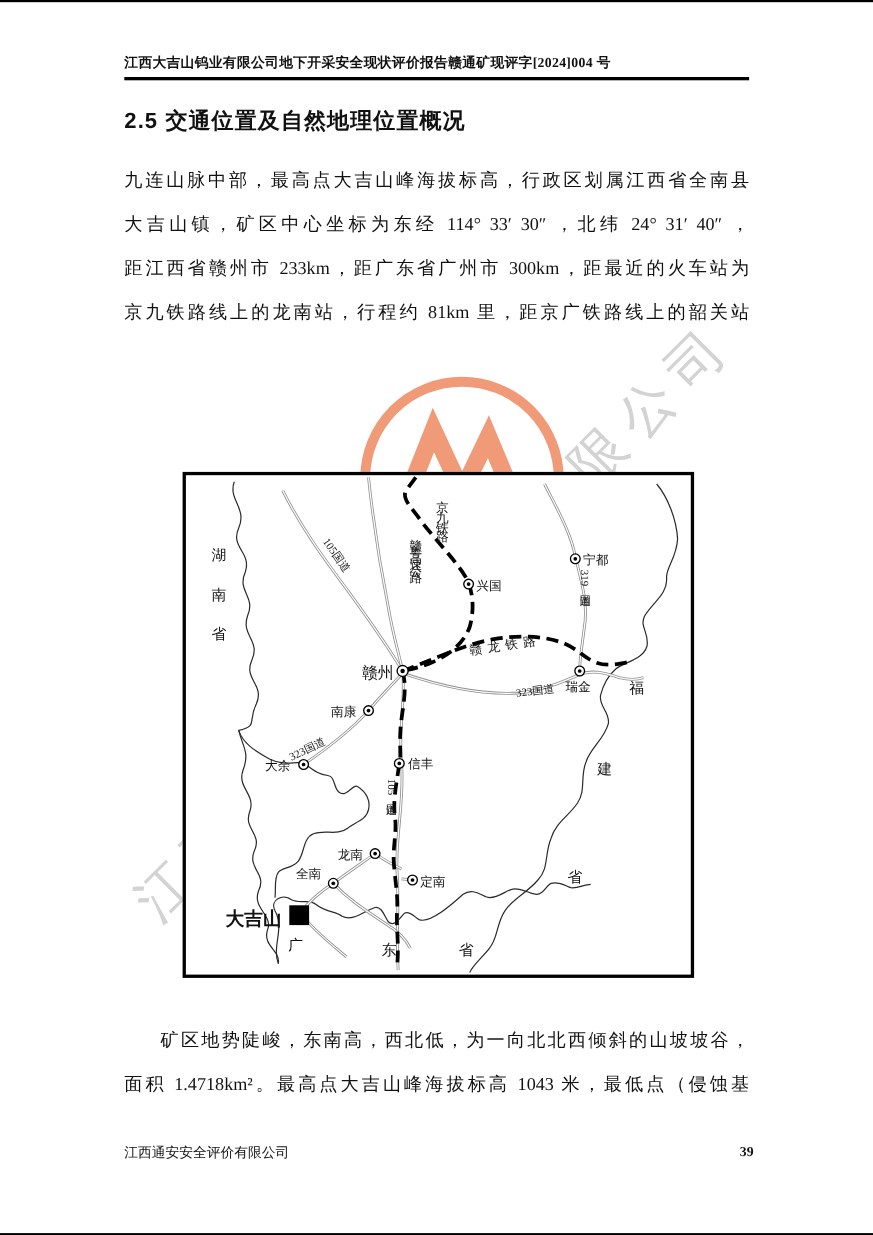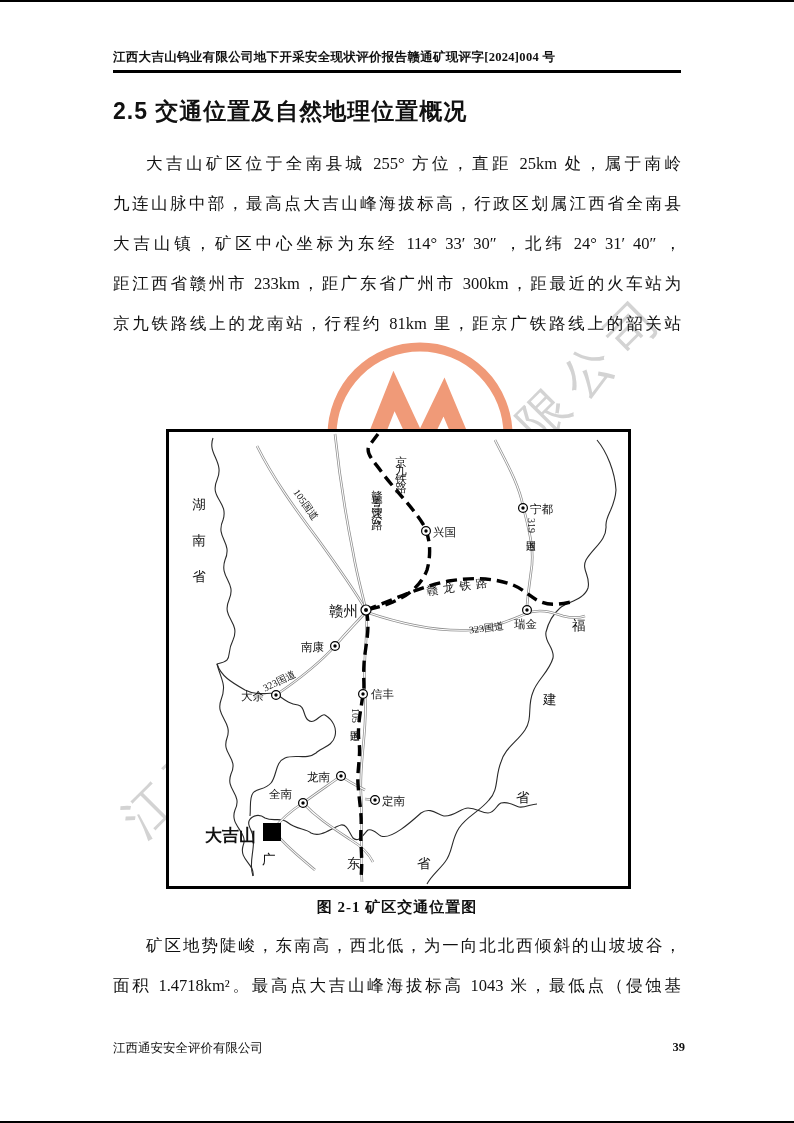--- a/index.html
+++ b/index.html
@@ -13,21 +13,21 @@
   .wm-text{position:absolute;left:395px;top:565px;transform:translate(-50%,-50%) rotate(-45deg);
            white-space:nowrap;font-size:50px;letter-spacing:12px;color:#b4b4b4;opacity:.58;
            font-family:"Liberation Sans",sans-serif;}
   .wm-logo{position:absolute;left:320px;top:333px;width:200px;height:200px;}
 
   
   .content{position:absolute;inset:0;z-index:1;}
   .hdr{position:absolute;left:113px;top:49px;width:568px;display:flex;justify-content:flex-start;
        font-size:12.5px;font-weight:bold;letter-spacing:.3px;}
   .hdr-rule{position:absolute;left:113px;top:70px;width:568px;height:3px;background:#000;}
-  .h1{position:absolute;left:113px;top:96px;width:568px;font-size:23px;font-weight:bold;
+  .h1{position:absolute;left:113px;top:96px;width:568px;font-size:20px;font-weight:bold;
       font-family:"Liberation Sans","DejaVu Sans",sans-serif;letter-spacing:1px;}
 
   .para{position:absolute;left:113px;width:568px;}
   .p1{top:144px;} .p2{top:926px;}
   .line{height:40px;line-height:40px;font-size:16.5px;text-align:justify;text-align-last:justify;
         overflow:hidden;white-space:nowrap;}
   .line.first{text-indent:2em;}
   .line.lastline{text-align:left;text-align-last:left;}
 
   .map-frame{position:absolute;left:166px;top:429px;width:459px;height:454px;
@@ -74,21 +74,20 @@
 
     <div class="hdr">
       <span>江西大吉山钨业有限公司地下开采安全现状评价报告</span>
       <span>赣通矿现评字[2024]004 号</span>
     </div>
     <div class="hdr-rule"></div>
 
     <div class="h1">2.5 交通位置及自然地理位置概况</div>
 
     <div class="para p1">
-      <div class="line first">大吉山矿区位于全南县城 255° 方位，直距 25km 处，属于南岭</div>
       <div class="line">九连山脉中部，最高点大吉山峰海拔标高，行政区划属江西省全南县</div>
       <div class="line">大吉山镇，矿区中心坐标为东经 114° 33′ 30″ ，北纬 24° 31′ 40″ ，</div>
       <div class="line">距江西省赣州市 233km，距广东省广州市 300km，距最近的火车站为</div>
       <div class="line">京九铁路线上的龙南站，行程约 81km 里，距京广铁路线上的韶关站</div>
     </div>
 
     <div class="map-frame">
       <svg width="459" height="454" viewBox="0 0 459 454">
 
         <path class="boundary" d="M44,6 C38,22 56,30 48,48 C40,66 60,70 54,88 C46,106 64,110 56,128 C50,146 68,150 60,168
@@ -198,21 +197,20 @@
         <text class="lbl-prov vert" x="30" y="54" style="letter-spacing:36px;">湖南省</text>
         <text class="lbl-prov" x="403" y="198">福</text>
         <text class="lbl-prov" x="374" y="272">建</text>
         <text class="lbl-prov" x="347" y="370">省</text>
         <text class="lbl-prov" x="93" y="432">广</text>
         <text class="lbl-prov" x="178" y="436">东</text>
         <text class="lbl-prov" x="248" y="436">省</text>
       </svg>
     </div>
 
-    <div class="caption">图 2-1  矿区交通位置图</div>
 
     <div class="para p2">
       <div class="line first">矿区地势陡峻，东南高，西北低，为一向北北西倾斜的山坡坡谷，</div>
       <div class="line">面积 1.4718km²。最高点大吉山峰海拔标高 1043 米，最低点（侵蚀基</div>
     </div>
 
     <div class="ftr">
       <span class="pageno">39</span>
       <span class="company">江西通安安全评价有限公司</span>
     </div>

